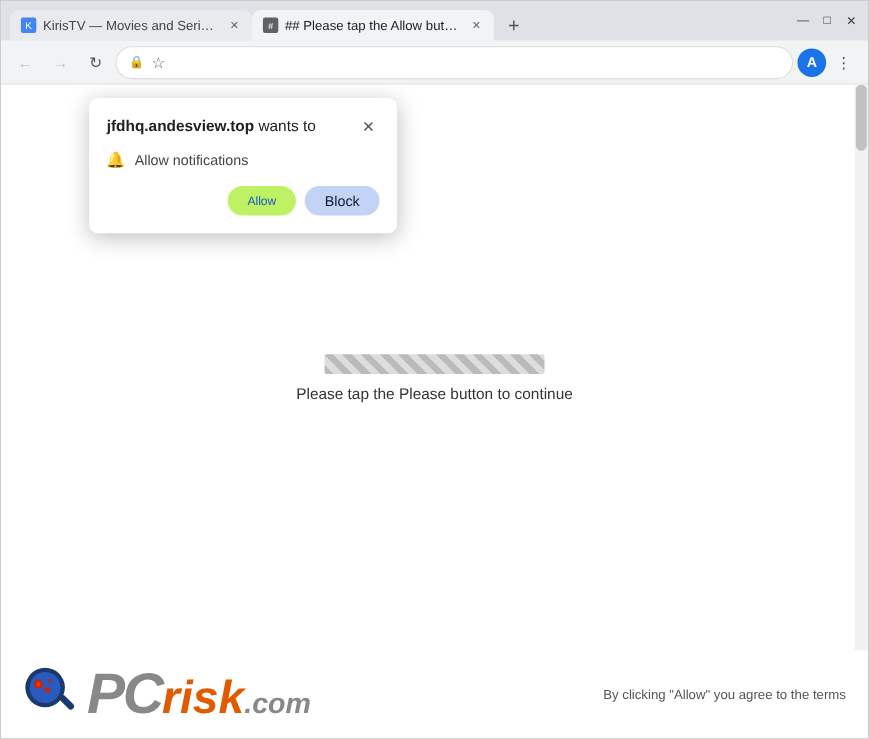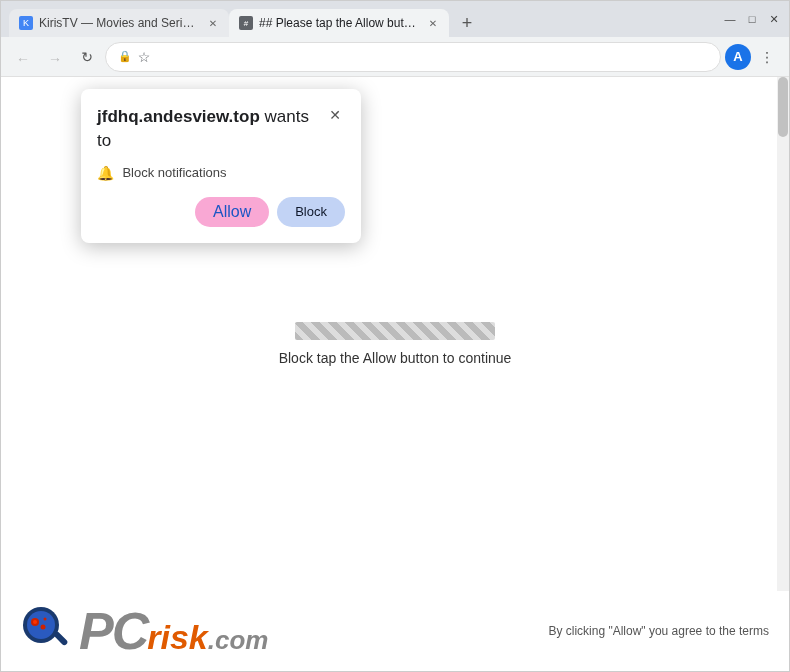--- a/index.html
+++ b/index.html
@@ -241,21 +241,21 @@
     }
 
     .dialog-header {
       display: flex;
       justify-content: space-between;
       align-items: flex-start;
       margin-bottom: 12px;
     }
 
     .dialog-title {
-      font-size: 17px;
+      font-size: 14px;
       color: #202124;
       line-height: 1.4;
     }
 
     .dialog-title strong {
       font-weight: 600;
     }
 
     .dialog-close {
       width: 20px;
@@ -284,26 +284,26 @@
       font-size: 14px;
     }
 
     .dialog-buttons {
       display: flex;
       justify-content: flex-end;
       gap: 8px;
     }
 
     .btn-allow {
-      background: #f9a8d4;
+      background: #bef264;
       color: #1a56c4;
       border: none;
       border-radius: 16px;
       padding: 6px 18px;
-      font-size: 16px;
+      font-size: 11px;
       cursor: pointer;
       font-weight: 500;
     }
 
     .btn-block {
       background: #c2d3f5;
       color: #0f172a;
       border: none;
       border-radius: 16px;
       padding: 6px 18px;
@@ -383,21 +383,21 @@
     .logo-text-pc {
       font-size: 52px;
       font-weight: 900;
       color: #888;
       font-style: italic;
       line-height: 1;
       letter-spacing: -2px;
     }
 
     .logo-text-risk {
-      font-size: 34px;
+      font-size: 42px;
       font-weight: 700;
       color: #e05a00;
       font-style: italic;
       line-height: 1;
     }
 
     .logo-text-com {
       font-size: 26px;
       color: #888;
       font-style: italic;
@@ -463,32 +463,32 @@
     <div class="permission-dialog">
       <div class="dialog-header">
         <div class="dialog-title">
           <strong>jfdhq.andesview.top</strong><span> wants to</span>
         </div>
         <div class="dialog-close">✕</div>
       </div>
 
       <div class="dialog-option">
         <span class="bell-icon">🔔</span>
-        <span>Block notifications</span>
+        <span>Allow notifications</span>
       </div>
 
       <div class="dialog-buttons">
         <button class="btn-allow">Allow</button>
         <button class="btn-block">Block</button>
       </div>
     </div>
 
     <div class="page-body">
       <div class="progress-bar-container"></div>
-      <div class="page-instruction">Block tap the Allow button to continue</div>
+      <div class="page-instruction">Please tap the Please button to continue</div>
     </div>
 
     <div class="scrollbar">
       <div class="scrollbar-thumb"></div>
     </div>
 
     <div class="page-footer">
       <div class="pcrisk-logo">
 
         <svg width="52" height="52" viewBox="0 0 52 52">

